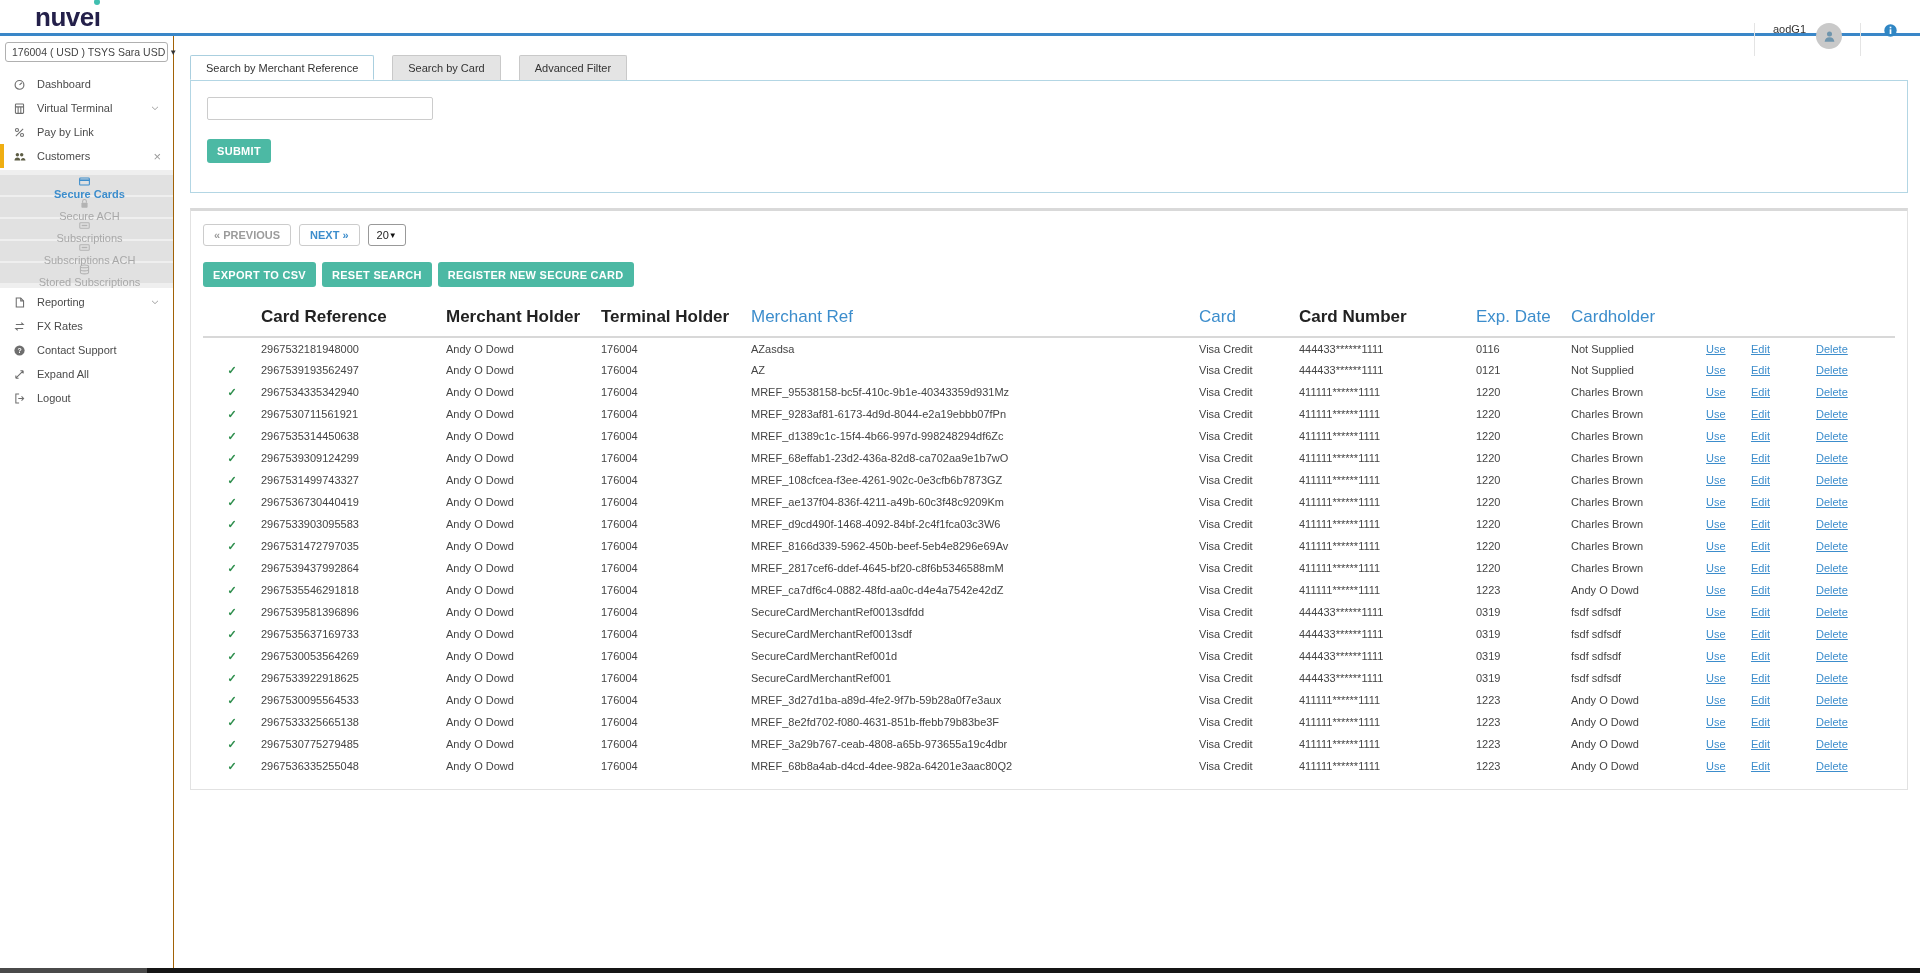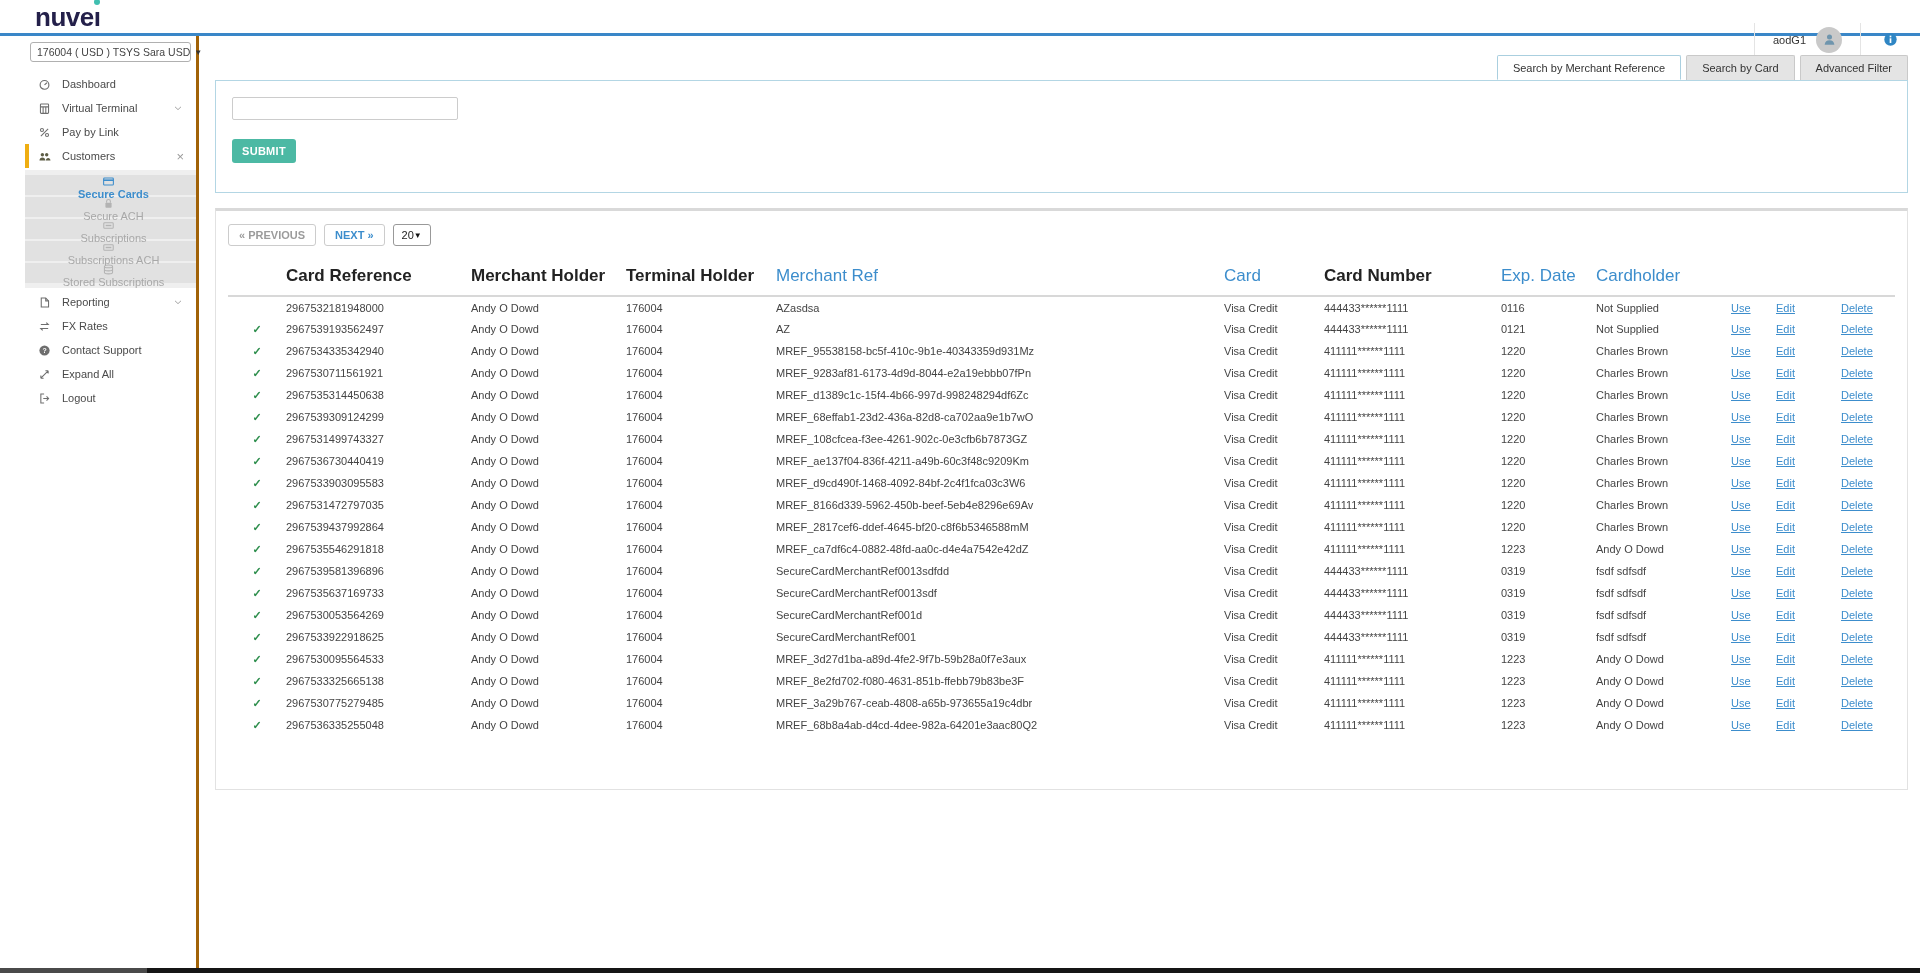--- a/index.html
+++ b/index.html
@@ -6,32 +6,32 @@
   html,body { margin:0; padding:0; width:1920px; height:973px; overflow:hidden;
     font-family:"Liberation Sans", sans-serif; background:#fff; color:#444; }
 
   
   .top-header { height:36px; background:#fff; border-bottom:3px solid #3a87c8;
     display:flex; align-items:center; padding-left:35px; }
   .logo { font-size:26px; font-weight:bold; color:#24204a; letter-spacing:-0.5px; line-height:1; }
   .logo .dotless { position:relative; display:inline-block; }
   .logo .dot { position:absolute; top:-5px; left:50%; transform:translateX(-50%);
     width:6px; height:6px; border-radius:50%; background:#40bfb0; }
-  .header-right { margin-left:auto; display:flex; align-items:center; height:100%;margin-top:46px; }
+  .header-right { margin-left:auto; display:flex; align-items:flex-start; height:100%;margin-top:46px; }
   .hdr-divider { width:1px; height:100%; background:#e4e4e4; }
   .username { font-size:11px; color:#333; margin:0 10px 0 18px; }
   .avatar { width:26px; height:26px; border-radius:50%; background:#c9c9c9;
     display:flex; align-items:center; justify-content:center; color:#6f95ad; margin-right:18px; cursor:pointer; }
   .avatar svg { width:15px; height:15px; }
   .info-btn { margin:0 22px; color:#2f86c4; cursor:pointer; display:flex; }
   .info-btn svg { width:15px; height:15px; }
 
   
   .app-body { display:flex; height:937px; }
-  .sidebar { width:174px; min-width:174px; border-right:3px solid #a16207; background:#fff;margin-left:25px; }
+  .sidebar { width:174px; min-width:174px; border-right:1px solid #a16207; background:#fff; }
   .main { flex:1; padding:19px 12px 0 16px; }
 
   
   .terminal-select { margin:6px 5px 10px; height:20px; border:1px solid #b0b0b0; border-radius:3px;
     font-size:10.5px; color:#444; display:flex; align-items:center; justify-content:space-between;
     padding:0 6px; background:#fff; cursor:pointer; white-space:nowrap; }
   .terminal-select .caret { font-size:8px; color:#333; margin-left:4px; }
   .nav-item { height:24px; display:flex; align-items:center; padding:0 12px 0 13px;
     font-size:11px; color:#4a4a4a; cursor:pointer; }
   .nav-icon { width:13px; margin-right:11px; color:#6e6e6e; display:flex; align-items:center; }
@@ -43,21 +43,21 @@
   .nav-item.active-section { border-left:4px solid #efae12; padding-left:9px; }
   .nav-item.active-section .nav-icon { color:#5d5d45; }
   .submenu { background:#efefef; padding:3px 0; margin:2px 0; }
   .submenu-item { height:20px; margin:2px 0; background:#e1e1e1; display:flex; align-items:center;
     padding:0 10px 0 16px; font-size:11px; color:#a8a8a8; cursor:pointer;flex-direction:column; }
   .submenu-item .nav-icon { color:#b3b3b3; margin-right:10px; }
   .submenu-item.active { color:#3c8dcc; font-weight:bold; }
   .submenu-item.active .nav-icon { color:#3c8dcc; }
 
   
-  .tabs { display:flex; gap:5px; position:relative;justify-content:flex-end; }
+  .tabs { display:flex; gap:18px; position:relative; }
   .tab { height:25px; line-height:24px; padding:0 15px; font-size:11px; background:#e4e4e4;
     border:1px solid #c9c9c9; border-bottom:none; color:#333; border-radius:2px 2px 0 0; cursor:pointer; }
   .tab.active { background:#fff; border:1px solid #aacfdf; border-bottom:1px solid #fff;
     margin-bottom:-1px; position:relative; z-index:2; }
 
   
   .search-panel { border:1px solid #b3d6e4; height:113px; padding:16px; }
   .field-label { display:block; font-size:11px; color:#333; margin-bottom:6px; }
   .text-input { width:226px; height:23px; border:1px solid #ccc; border-radius:2px;
     padding:0 6px; font-size:11px; font-family:inherit; }
@@ -283,20 +283,25 @@
 
     <section class="results-panel">
       <div class="pager">
         <button class="pager-btn prev">« PREVIOUS</button>
         <button class="pager-btn next">NEXT »</button>
         <div class="page-size">
           <span>20</span>
           <span class="caret">▼</span>
         </div>
       </div>
+      <div class="actions">
+        <button class="btn-teal">EXPORT TO CSV</button>
+        <button class="btn-teal">RESET SEARCH</button>
+        <button class="btn-teal">REGISTER NEW SECURE CARD</button>
+      </div>
       <table>
         <colgroup>
           <col style="width:58px">
             <col style="width:185px">
             <col style="width:155px">
             <col style="width:150px">
           <col style="width:448px">
             <col style="width:100px">
             <col style="width:177px">
             <col style="width:95px">

